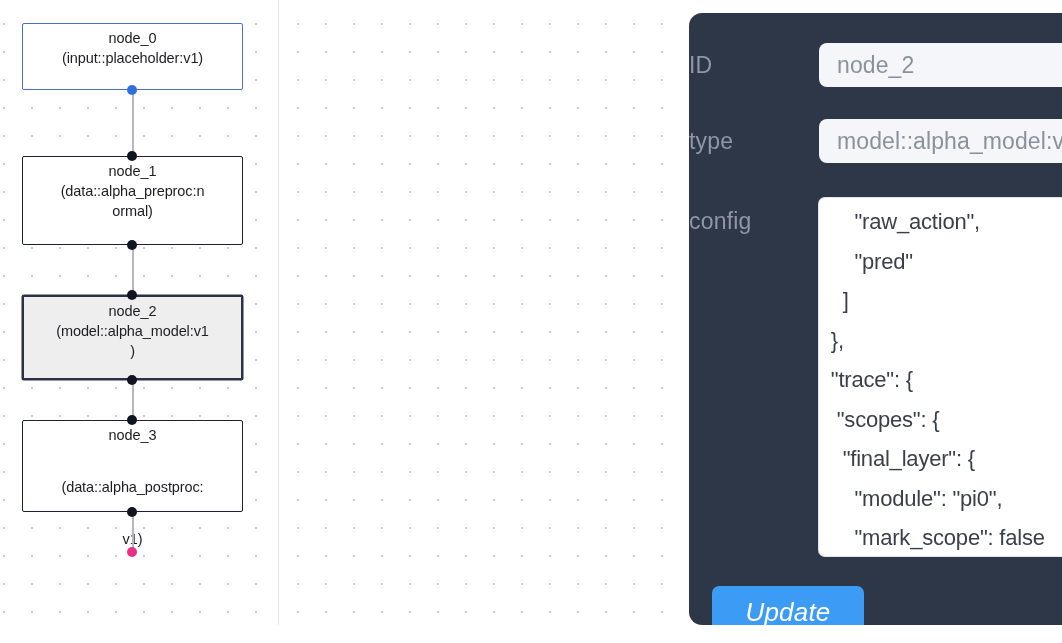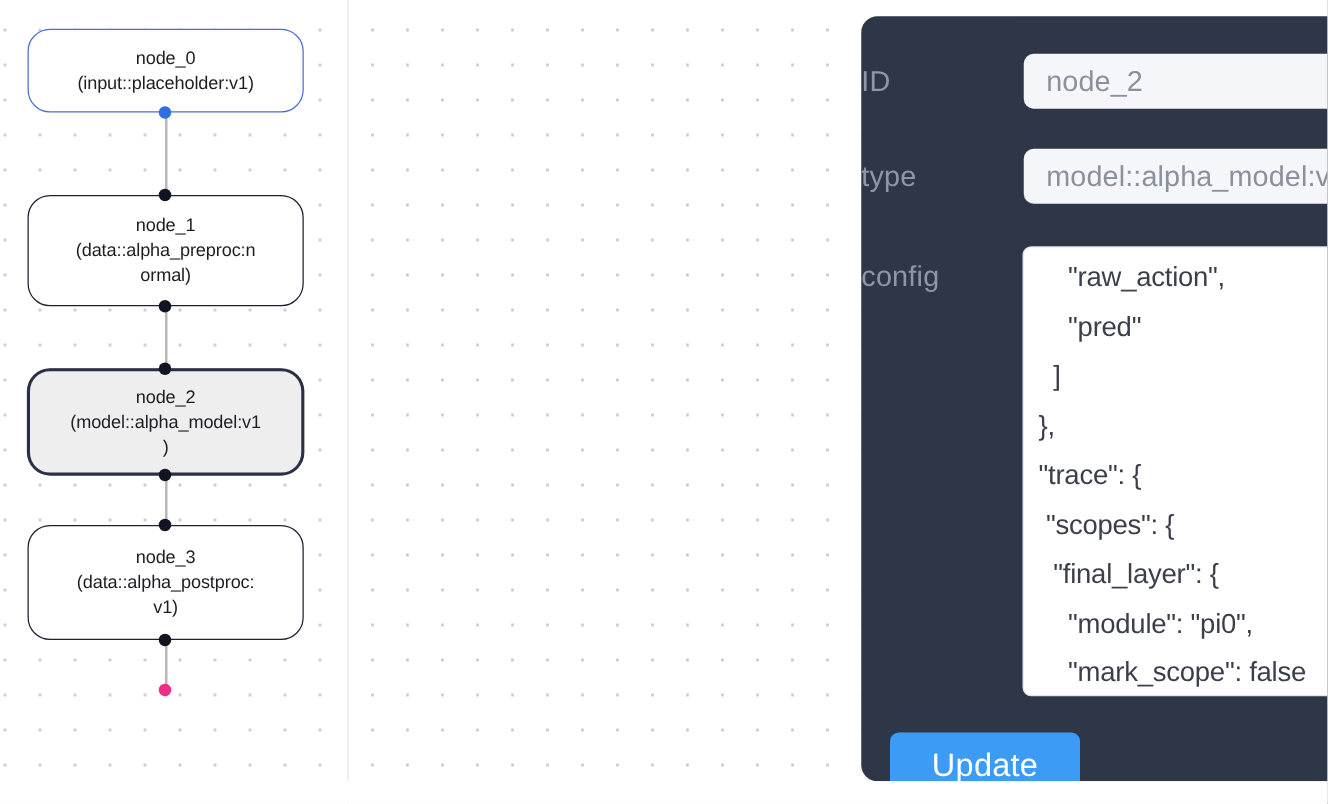--- a/index.html
+++ b/index.html
@@ -39,25 +39,24 @@
     overflow: hidden;
   }
 
   .node {
     position: absolute;
     left: 22px;
     width: 221px;
     box-sizing: border-box;
     background: #ffffff;
     border: 1.6px solid #1b2033;
-    border-radius: 18px;
+    border-radius: 2px;
     display: flex;
     flex-direction: column;
     align-items: center;
-    justify-content: center;
     text-align: center;
     color: #1d1d22;
     font-size: 14.5px;
     line-height: 20px;
     padding: 4px 6px;
     letter-spacing: -0.1px;
   }
   .node .nl { display: block; }
   .node.n-input  { border-color: #4a6fd0; border-width: 1.4px; }
   .node.n-output { border-color: #e8469a; border-width: 1.6px; }
@@ -218,20 +217,21 @@
     border: none;
     border-radius: 7px 7px 0 0;
     color: #ffffff;
     font-size: 26px;
     font-family: "Liberation Sans", sans-serif;
     display: flex;
     align-items: center;
     justify-content: center;
     letter-spacing: 0.2px;
     cursor: pointer;
+    font-style: italic;
   }
 
   .bottom-cut {
     position: absolute;
     left: 0;
     top: 625px;
     width: 1062px;
     height: 18px;
     background: #ffffff;
   }
@@ -264,21 +264,21 @@
 
     <div class="handle" style="top:290px;"></div>
     <div class="node selected" style="top:295px;height:85px;">
       <span class="nl">node_2</span>
       <span class="nl">(model::alpha_model:v1</span>
       <span class="nl">)</span>
     </div>
     <div class="handle" style="top:375px;"></div>
 
     <div class="handle" style="top:415px;"></div>
-    <div class="node" style="top:420px;height:92px;">
+    <div class="node" style="top:420px;height:92px;gap:32px;">
       <span class="nl">node_3</span>
       <span class="nl">(data::alpha_postproc:</span>
       <span class="nl">v1)</span>
     </div>
     <div class="handle" style="top:507px;"></div>
 
     <div class="handle pink" style="top:547px;"></div>
   </div>
 
   <div class="arrow-group">

